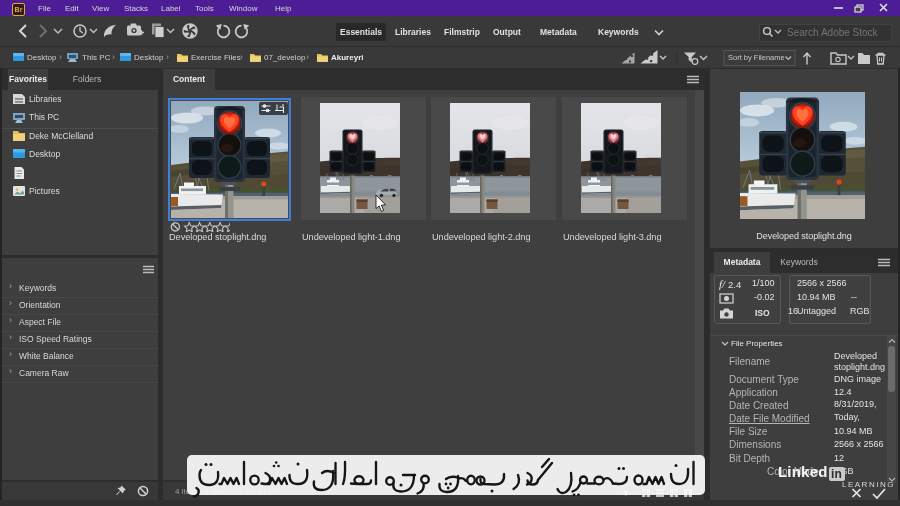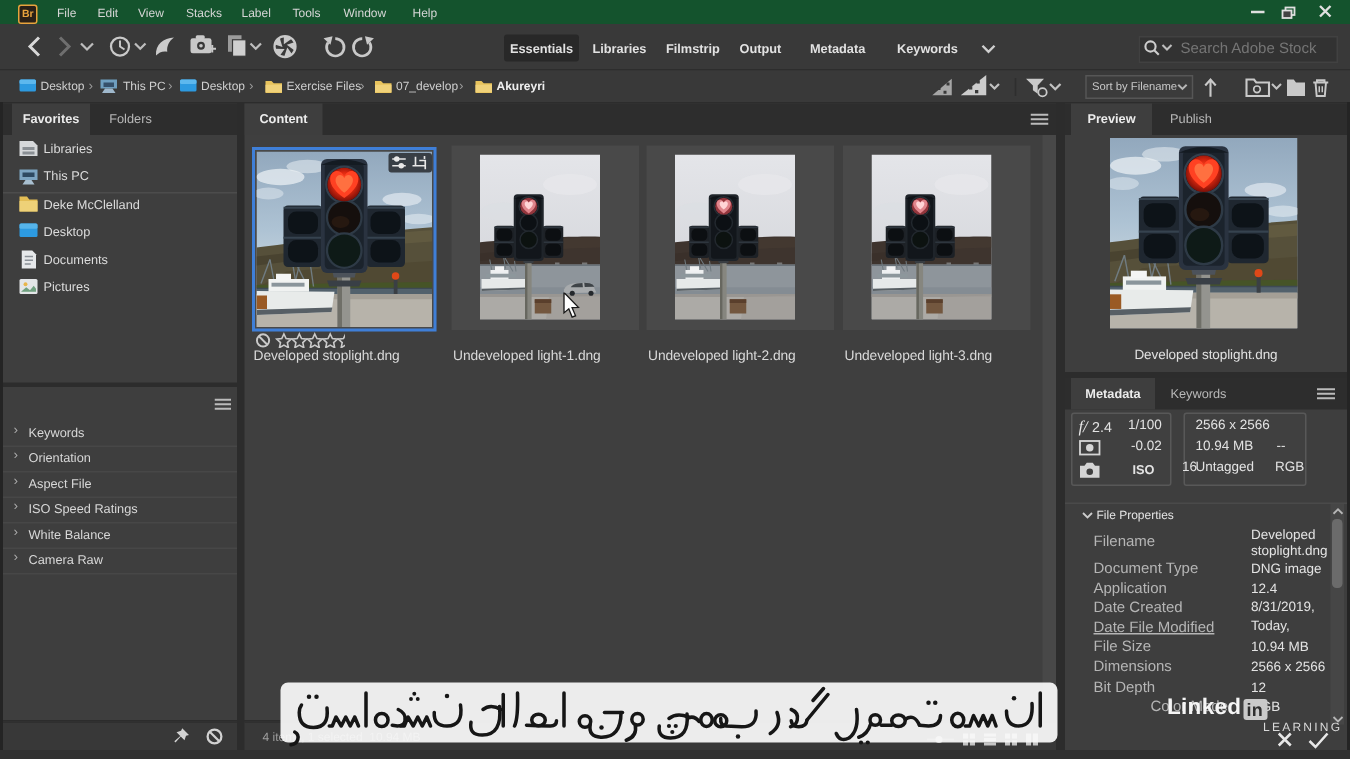--- a/index.html
+++ b/index.html
@@ -1,20 +1,20 @@
 <!DOCTYPE html>
 <html><head>
 <meta charset="utf-8">
 <style>
   html,body{margin:0;padding:0;}
   body{width:900px;height:506px;overflow:hidden;background:#3a3a3a;
        font-family:"Liberation Sans",sans-serif;position:relative;}
   .abs{position:absolute;}
   
-  #menubar{left:0;top:0;width:900px;height:17px;background:#14532d;}
+  #menubar{left:0;top:0;width:900px;height:17px;background:#4c1d95;}
   #menubar .mi{position:absolute;top:4px;font-size:8px;color:#d6d6d6;}
   #toolbar{left:0;top:16px;width:900px;height:31px;background:#393939;border-bottom:1px solid #2d2d2d;box-sizing:border-box;}
   #pathbar{left:0;top:47px;width:900px;height:21px;background:#393939;}
   .crumb{position:absolute;top:53px;font-size:8px;color:#cfcfcf;}
   .csep{position:absolute;top:52px;font-size:9px;color:#9a9a9a;}
   .wstab{position:absolute;top:27px;font-size:8.5px;color:#e2e2e2;font-weight:bold;}
   
   .panel{position:absolute;background:#3e3e3e;}
   .tabstrip{position:absolute;left:0;top:0;width:100%;height:21px;background:#2d2d2d;}
   .tab{position:absolute;top:0;height:21px;line-height:21px;font-size:8.5px;color:#b9b9b9;text-align:center;}
@@ -175,38 +175,35 @@
 <span class="crumb" style="left:191px;">Exercise Files</span>
 <span class="csep" style="left:240px;">›</span>
 <span class="crumb" style="left:264px;">07_develop</span>
 <span class="csep" style="left:306px;">›</span>
 <span class="crumb" style="left:331px;font-weight:bold;color:#efefef;">Akureyri</span>
 
 <div class="abs" style="left:0;top:68px;width:900px;height:438px;background:#2c2c2c;"></div>
 
 <div class="panel" id="favpanel" style="left:2px;top:69px;width:156px;height:186px;">
   <div class="tabstrip">
-    <div class="tab sel" style="left:6px;width:52px;">Favorites</div>
+    <div class="tab sel" style="left:6px;width:40px;">Favorites</div>
     <div class="tab" style="left:60px;width:50px;">Folders</div>
   </div>
   <div class="favrow" style="top:22px;">
       <span>Libraries</span>
     </div>
   <div class="favrow" style="top:40px;">
       <span>This PC</span>
     </div>
   <div style="position:absolute;left:0;top:59px;width:100%;border-top:1px solid #4c4c4c;"></div>
   <div class="favrow" style="top:59px;">
       <span>Deke McClelland</span>
     </div>
   <div class="favrow" style="top:77px;">
       <span>Desktop</span>
-    </div>
-  <div class="favrow" style="top:96px;">
-      <span>Documents</span>
     </div>
   <div class="favrow" style="top:114px;">
       <span>Pictures</span>
     </div>
   <svg class="abs" style="left:10px;top:24px;" width="14" height="112" viewBox="0 0 14 112">
 
     <path d="M1 1 h9 l3 3 v7 h-12 z" fill="#d6d8da"></path>
       <rect x="3" y="5" width="8" height="2" fill="#8a8f94"></rect>
       <rect x="3" y="8" width="8" height="2" fill="#8a8f94"></rect>
 
@@ -529,24 +526,20 @@
     <use href="#undev"></use>
     <use href="#bbox"></use>
   </svg>
 <div class="thumblabel" style="left:563px;top:232px;width:125px;">Undeveloped light-3.dng</div>
 
 <svg class="abs" style="left:740px;top:92px;z-index:5;" width="125" height="127" viewBox="0 0 117 117" preserveAspectRatio="none">
     <use href="#dev"></use>
   </svg>
 
 <div class="panel" id="prevpanel" style="left:710px;top:69px;width:188px;height:179px;">
-  <div class="tabstrip">
-    <div class="tab sel" style="left:4px;width:54px;">Preview</div>
-    <div class="tab" style="left:58px;width:52px;">Publish</div>
-  </div>
   <div class="thumblabel" style="left:0;top:162px;width:188px;color:#e0e0e0;text-align:center;font-size:9px;">Developed stoplight.dng</div>
 </div>
 
 <div class="panel" id="metapanel" style="left:710px;top:252px;width:188px;height:248px;">
   <div class="tabstrip">
     <div class="tab sel" style="left:4px;width:56px;">Metadata</div>
     <div class="tab" style="left:62px;width:54px;">Keywords</div>
   </div>
   <svg class="abs" style="left:168px;top:6px;" width="12" height="10">
       <path d="M0 1.5 h12 M0 4.5 h12 M0 7.5 h12" stroke="#bbbbbb" stroke-width="1.4"></path>

